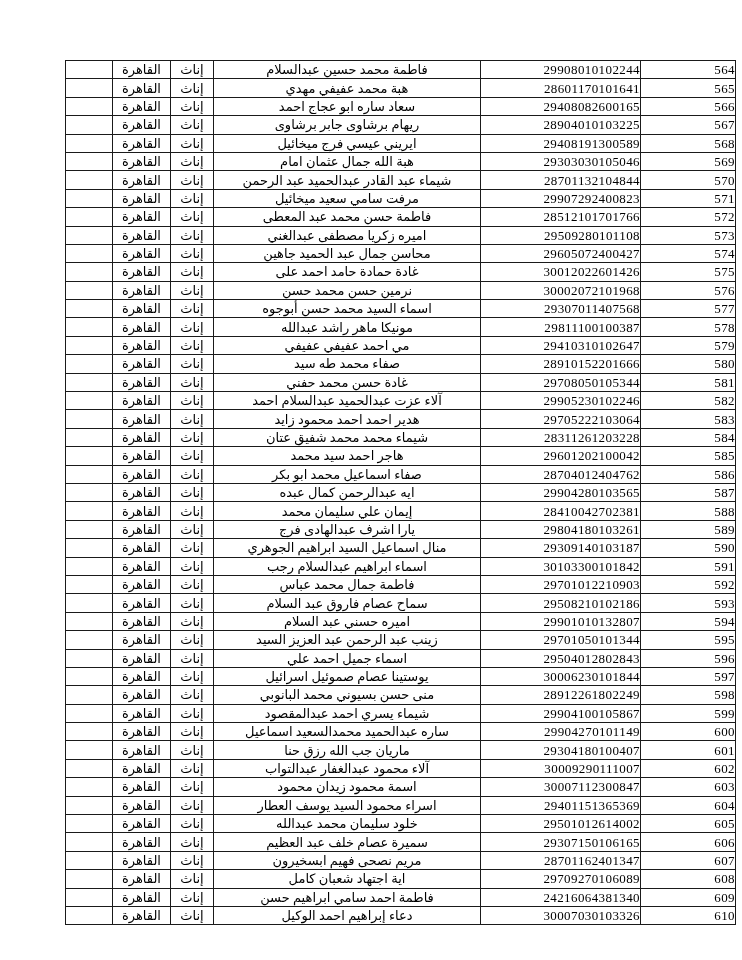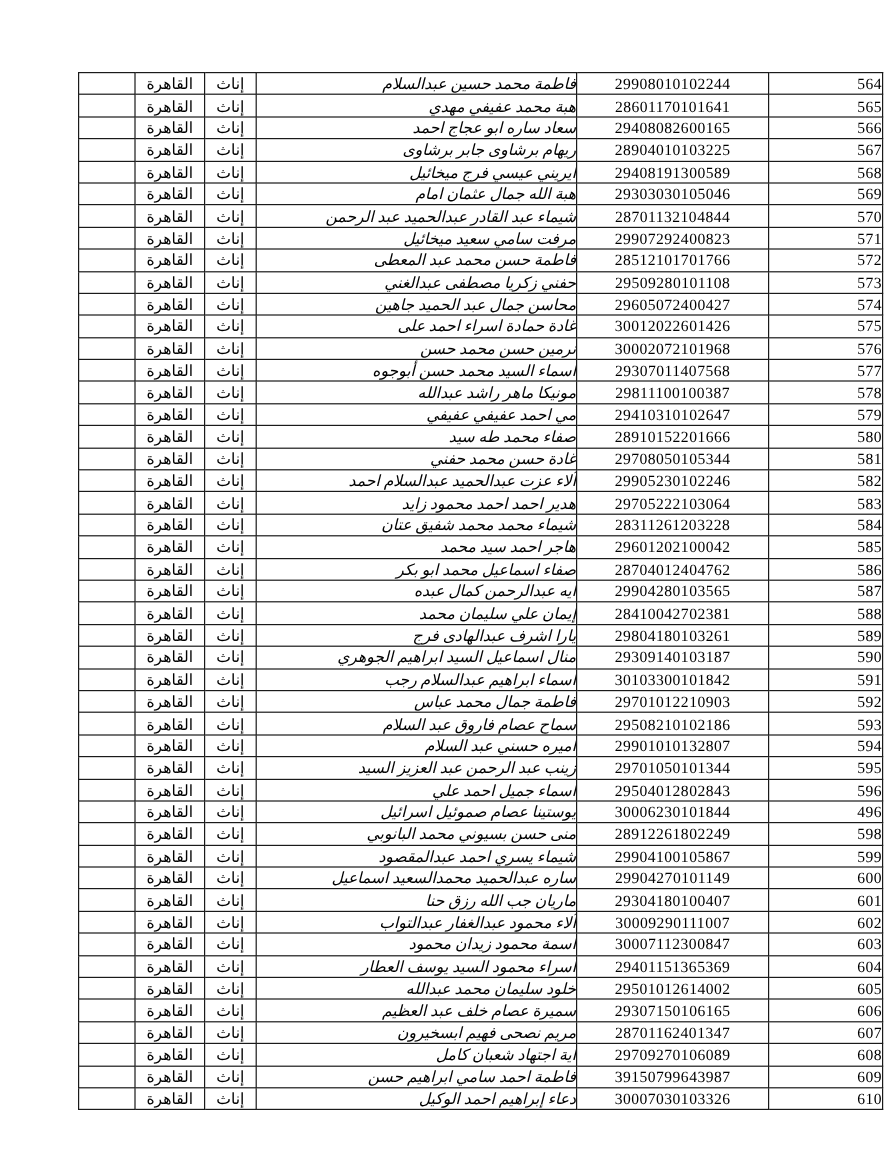--- a/index.html
+++ b/index.html
@@ -47,27 +47,26 @@
     font-size: 13px;
   }
   td.gender-cell {
     text-align: center;
     direction: rtl;
     font-size: 13px;
     margin-left: 48px;
   }
   td.name-cell {
     direction: rtl;
-    text-align: right;
+    text-align: center;
     padding-left: 5px;
     font-size: 12.5px;
-    font-style: italic;
   }
   td.id-cell {
-    text-align: center;
+    text-align: right;
     padding-left: 7px;
     font-size: 13.5px;
     letter-spacing: 0.4px;
   }
   td.serial-cell {
     text-align: right;
     padding-left: 8px;
     font-size: 13.5px;
     letter-spacing: 0.4px;
   }
@@ -155,37 +154,37 @@
           <td class="city-cell">القاهرة</td>
           <td class="gender-cell">إناث</td>
           <td class="name-cell">فاطمة حسن محمد عبد المعطى</td>
           <td class="id-cell">28512101701766</td>
           <td class="serial-cell">572</td>
         </tr>
         <tr>
           <td class="empty-cell"></td>
           <td class="city-cell">القاهرة</td>
           <td class="gender-cell">إناث</td>
-          <td class="name-cell">حفني زكريا مصطفى عبدالغني</td>
+          <td class="name-cell">اميره زكريا مصطفى عبدالغني</td>
           <td class="id-cell">29509280101108</td>
           <td class="serial-cell">573</td>
         </tr>
         <tr>
           <td class="empty-cell"></td>
           <td class="city-cell">القاهرة</td>
           <td class="gender-cell">إناث</td>
           <td class="name-cell">محاسن جمال عبد الحميد جاهين</td>
           <td class="id-cell">29605072400427</td>
           <td class="serial-cell">574</td>
         </tr>
         <tr>
           <td class="empty-cell"></td>
           <td class="city-cell">القاهرة</td>
           <td class="gender-cell">إناث</td>
-          <td class="name-cell">غادة حمادة اسراء احمد على</td>
+          <td class="name-cell">غادة حمادة حامد احمد على</td>
           <td class="id-cell">30012022601426</td>
           <td class="serial-cell">575</td>
         </tr>
         <tr>
           <td class="empty-cell"></td>
           <td class="city-cell">القاهرة</td>
           <td class="gender-cell">إناث</td>
           <td class="name-cell">نرمين حسن محمد حسن</td>
           <td class="id-cell">30002072101968</td>
           <td class="serial-cell">576</td>
@@ -349,21 +348,21 @@
           <td class="name-cell">اسماء جميل احمد علي</td>
           <td class="id-cell">29504012802843</td>
           <td class="serial-cell">596</td>
         </tr>
         <tr>
           <td class="empty-cell"></td>
           <td class="city-cell">القاهرة</td>
           <td class="gender-cell">إناث</td>
           <td class="name-cell">يوستينا عصام صموئيل اسرائيل</td>
           <td class="id-cell">30006230101844</td>
-          <td class="serial-cell">496</td>
+          <td class="serial-cell">597</td>
         </tr>
         <tr>
           <td class="empty-cell"></td>
           <td class="city-cell">القاهرة</td>
           <td class="gender-cell">إناث</td>
           <td class="name-cell">منى حسن بسيوني محمد البانوبي</td>
           <td class="id-cell">28912261802249</td>
           <td class="serial-cell">598</td>
         </tr>
         <tr>
@@ -444,21 +443,21 @@
           <td class="gender-cell">إناث</td>
           <td class="name-cell">اية اجتهاد شعبان كامل</td>
           <td class="id-cell">29709270106089</td>
           <td class="serial-cell">608</td>
         </tr>
         <tr>
           <td class="empty-cell"></td>
           <td class="city-cell">القاهرة</td>
           <td class="gender-cell">إناث</td>
           <td class="name-cell">فاطمة احمد سامي ابراهيم حسن</td>
-          <td class="id-cell">39150799643987</td>
+          <td class="id-cell">24216064381340</td>
           <td class="serial-cell">609</td>
         </tr>
         <tr>
           <td class="empty-cell"></td>
           <td class="city-cell">القاهرة</td>
           <td class="gender-cell">إناث</td>
           <td class="name-cell">دعاء إبراهيم احمد الوكيل</td>
           <td class="id-cell">30007030103326</td>
           <td class="serial-cell">610</td>
         </tr>

